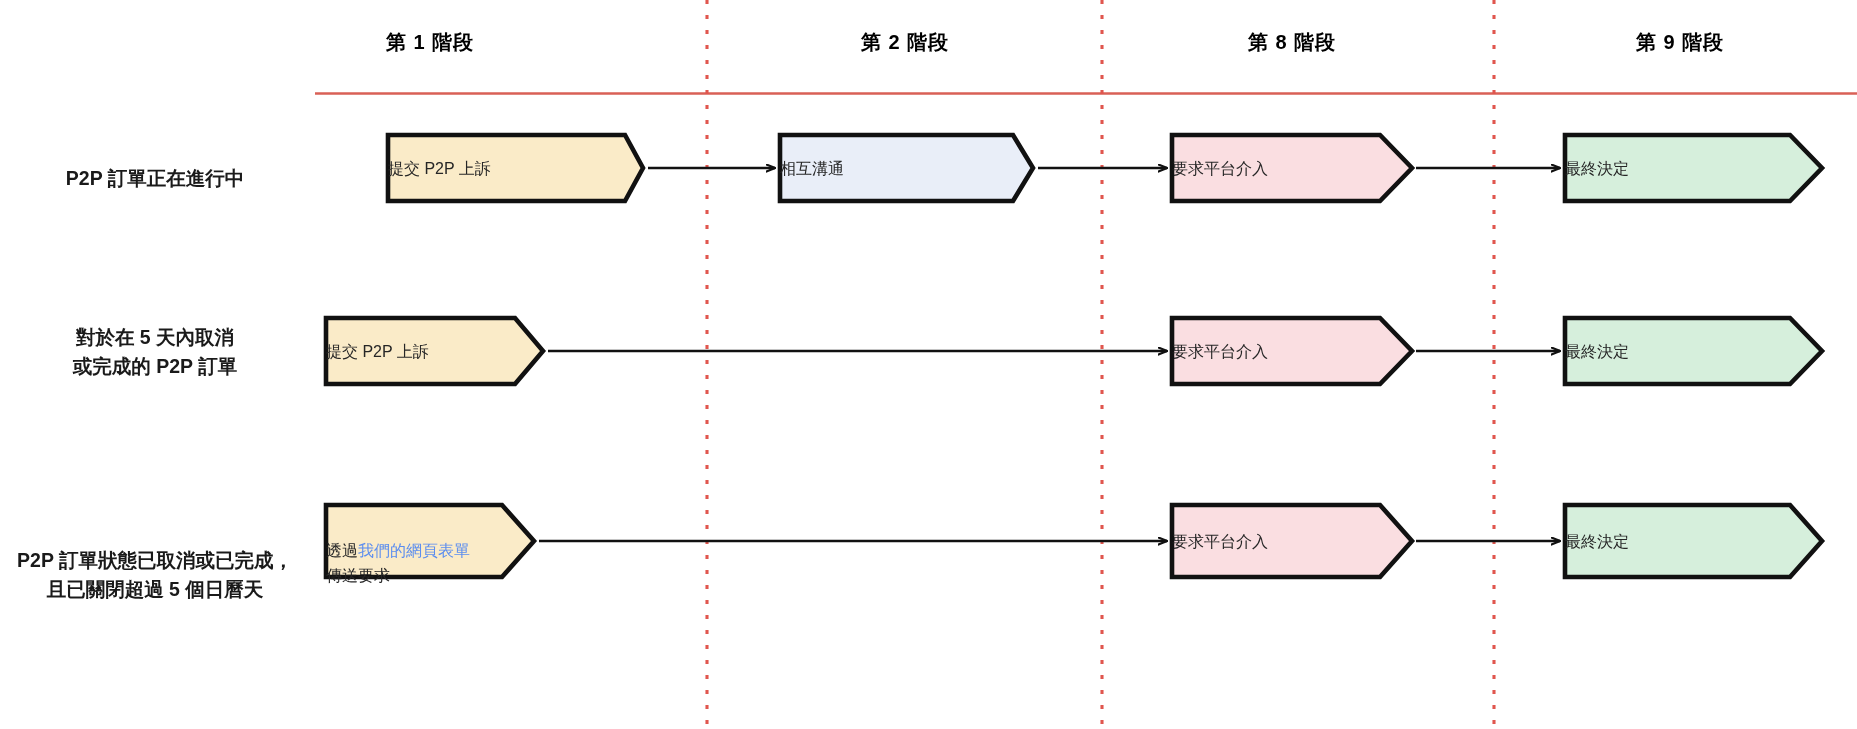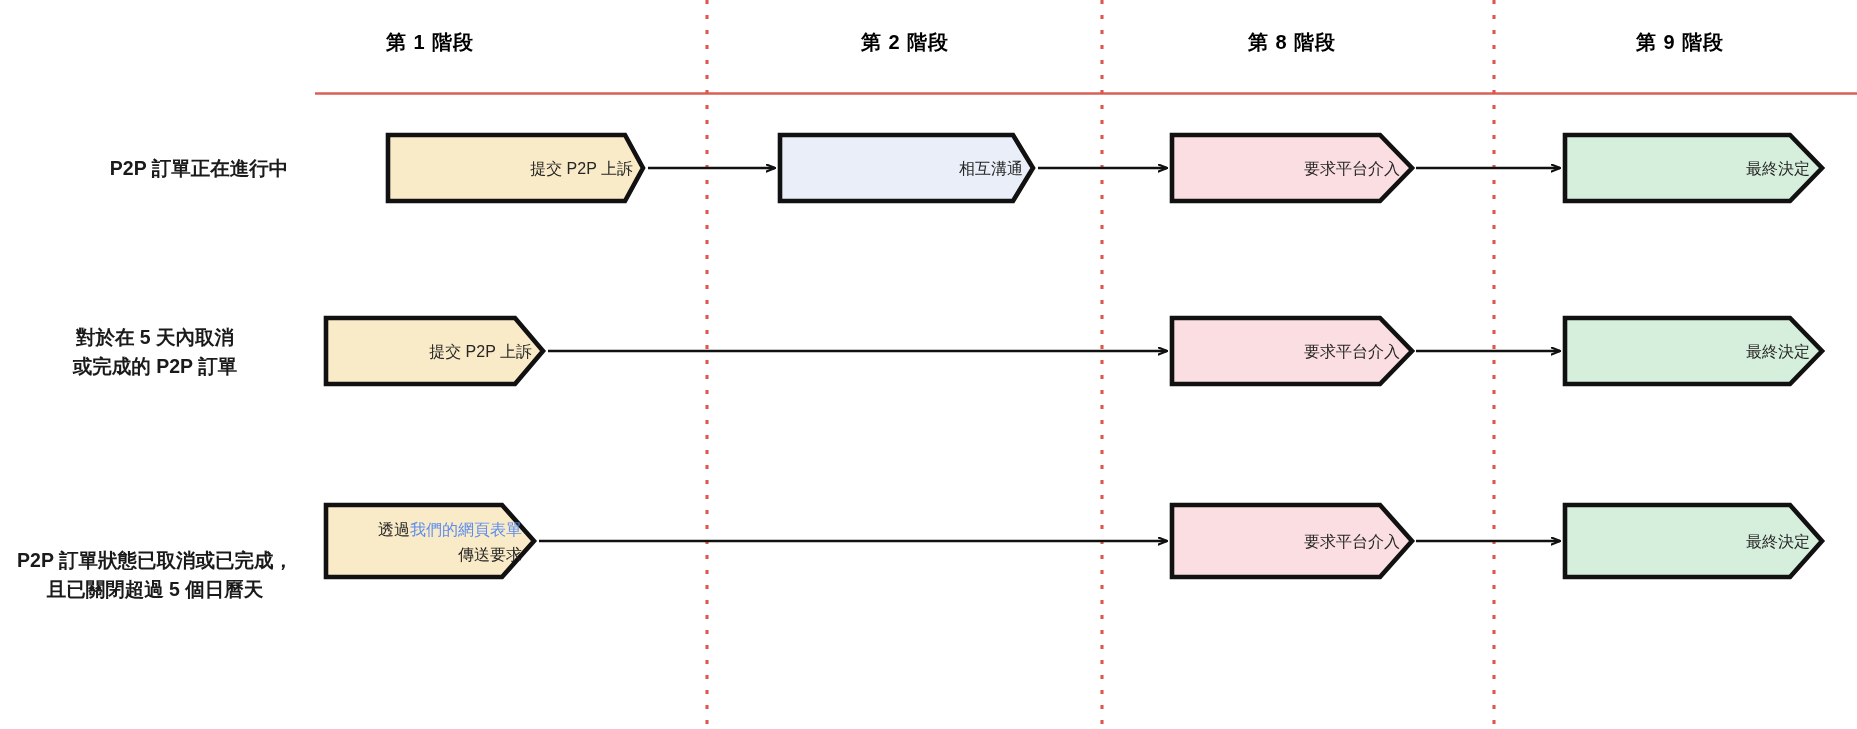--- a/index.html
+++ b/index.html
@@ -15,21 +15,21 @@
     position:absolute;text-align:center;
     color:#000000;font-weight:bold;font-size:20px;
     letter-spacing:1px;white-space:nowrap;
   }
   .row-label{
     position:absolute;text-align:center;
     color:#1a1a1a;font-weight:bold;font-size:19.5px;
     line-height:29px;white-space:nowrap;
   }
   .chev-label{
-    position:absolute;text-align:right;
+    position:absolute;text-align:left;
     color:#262626;font-weight:normal;font-size:16px;
     line-height:25px;white-space:nowrap;
     pointer-events:none;
   }
   .chev-label .lnk{color:#5B8DEF;}
 </style>
 </head>
 <body>
 
 <div id="stage">
@@ -73,21 +73,21 @@
     <line x1="1416" y1="541" x2="1560" y2="541" stroke="#111111" stroke-width="2.4" marker-end="url(#ah)"></line>
 
     <path d="M1565,505 L1790,505 L1822,541 L1790,577 L1565,577 Z" fill="#D6EFDC" stroke="#111111" stroke-width="4.6" stroke-linejoin="miter"></path>
   </svg>
 
   <div class="stage-head" style="left:310px;top:29px;width:240px;">第 1 階段</div>
   <div class="stage-head" style="left:785px;top:29px;width:240px;">第 2 階段</div>
   <div class="stage-head" style="left:1172px;top:29px;width:240px;">第 8 階段</div>
   <div class="stage-head" style="left:1560px;top:29px;width:240px;">第 9 階段</div>
 
-  <div class="row-label" style="left:0px;top:154px;width:310px;margin-left:44px;">
+  <div class="row-label" style="left:0px;top:164px;width:310px;">
     <div>P2P 訂單正在進行中</div>
   </div>
 
   <div class="row-label" style="left:0px;top:323px;width:310px;">
     <div>對於在 5 天內取消</div>
     <div>或完成的 P2P 訂單</div>
   </div>
 
   <div class="row-label" style="left:0px;top:513px;width:310px;margin-top:33px;">
     <div>P2P 訂單狀態已取消或已完成，</div>
@@ -96,21 +96,21 @@
 
   <div class="chev-label" style="left:388px;top:156px;width:245px;">提交 P2P 上訴</div>
   <div class="chev-label" style="left:780px;top:156px;width:243px;">相互溝通</div>
   <div class="chev-label" style="left:1172px;top:156px;width:228px;">要求平台介入</div>
   <div class="chev-label" style="left:1565px;top:156px;width:245px;">最終決定</div>
 
   <div class="chev-label" style="left:326px;top:339px;width:206px;">提交 P2P 上訴</div>
   <div class="chev-label" style="left:1172px;top:339px;width:228px;">要求平台介入</div>
   <div class="chev-label" style="left:1565px;top:339px;width:245px;">最終決定</div>
 
-  <div class="chev-label" style="left:326px;top:517px;width:196px;">
+  <div class="chev-label" style="left:326px;top:538px;width:196px;">
     <div>
       <span>透過</span><span class="lnk">我們的網頁表單</span>
     </div>
     <div>傳送要求</div>
   </div>
   <div class="chev-label" style="left:1172px;top:529px;width:228px;">要求平台介入</div>
   <div class="chev-label" style="left:1565px;top:529px;width:245px;">最終決定</div>
 
 </div>
 

